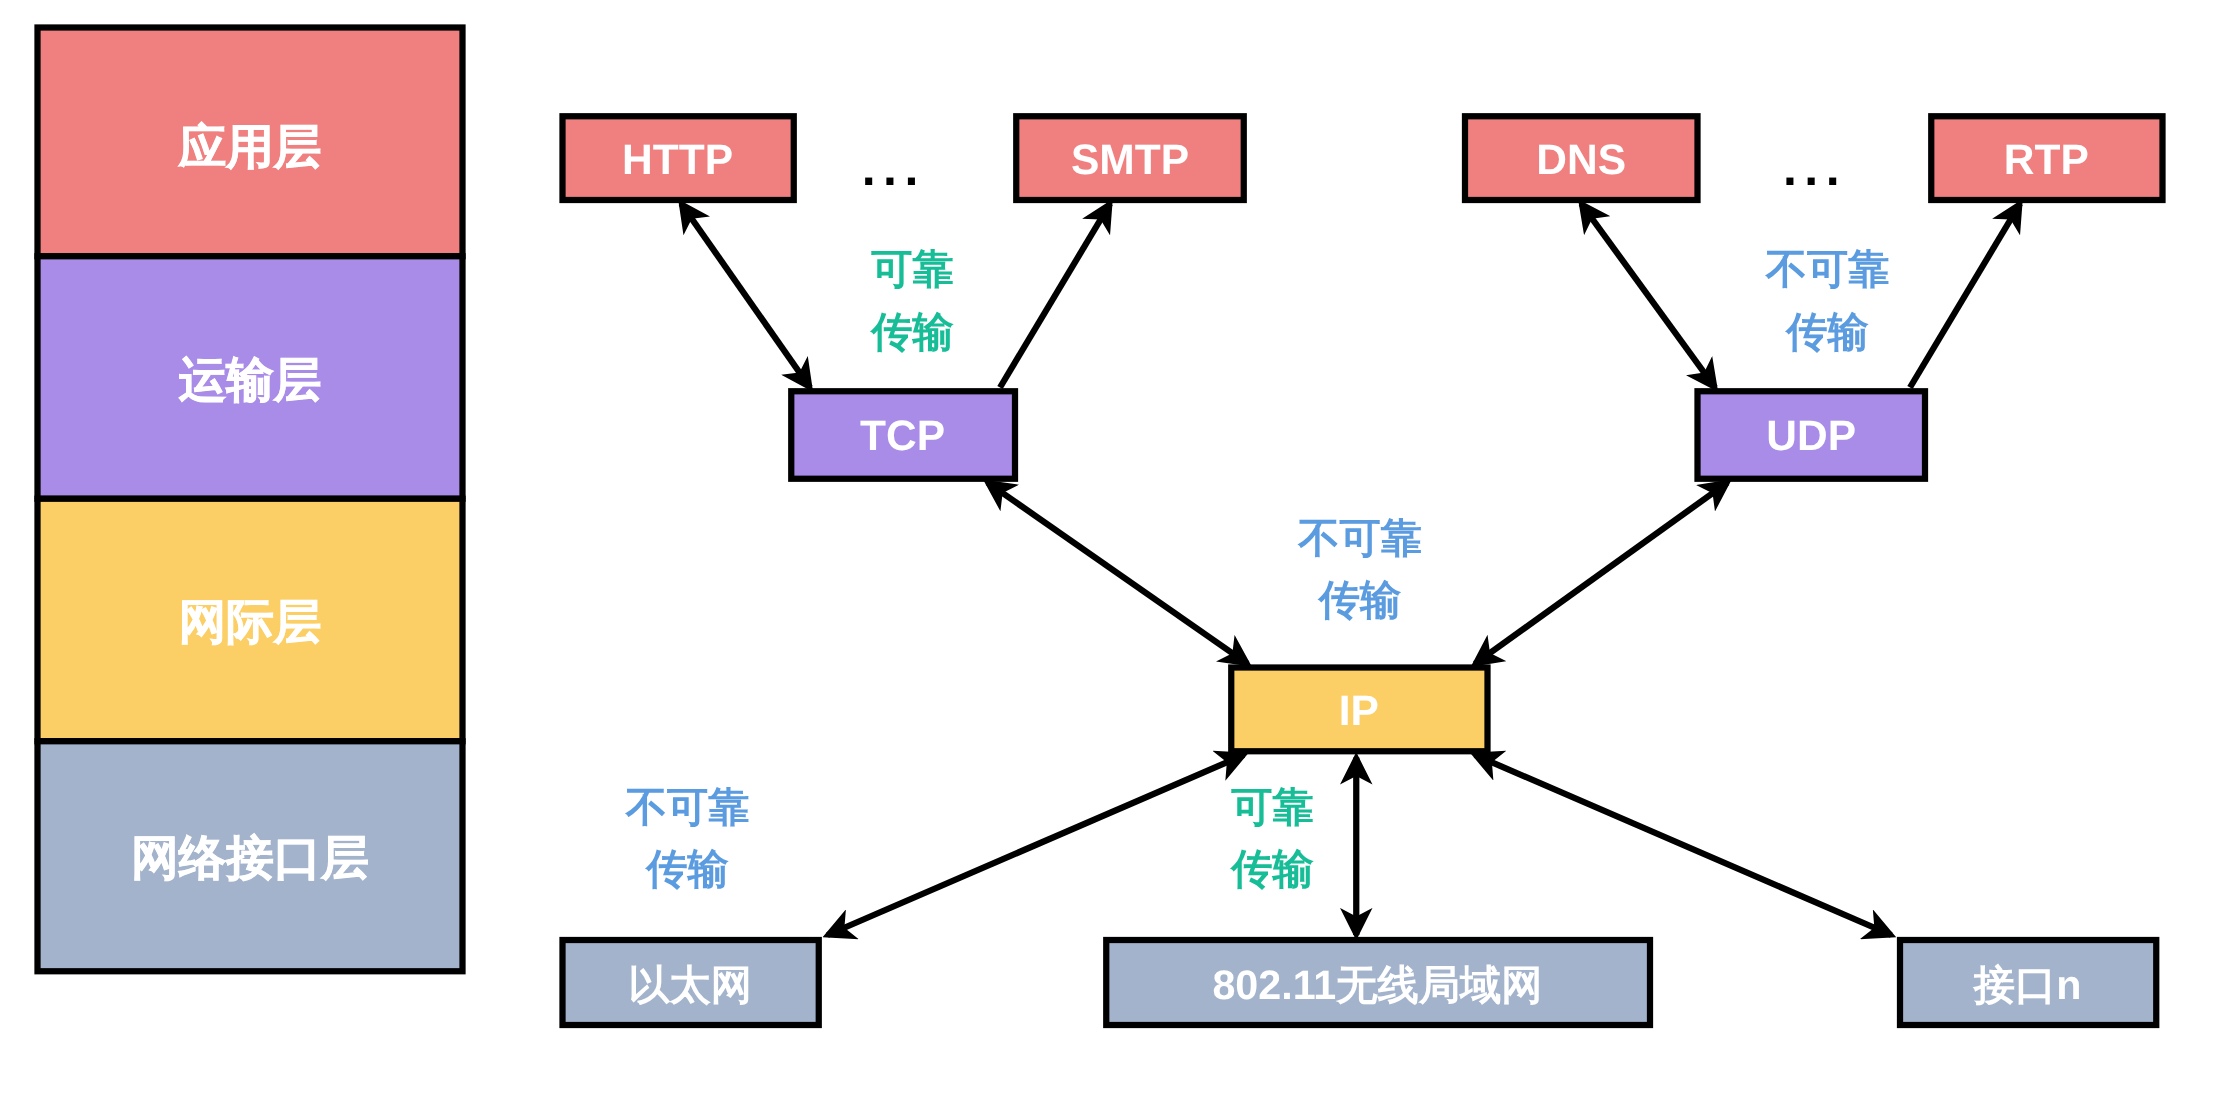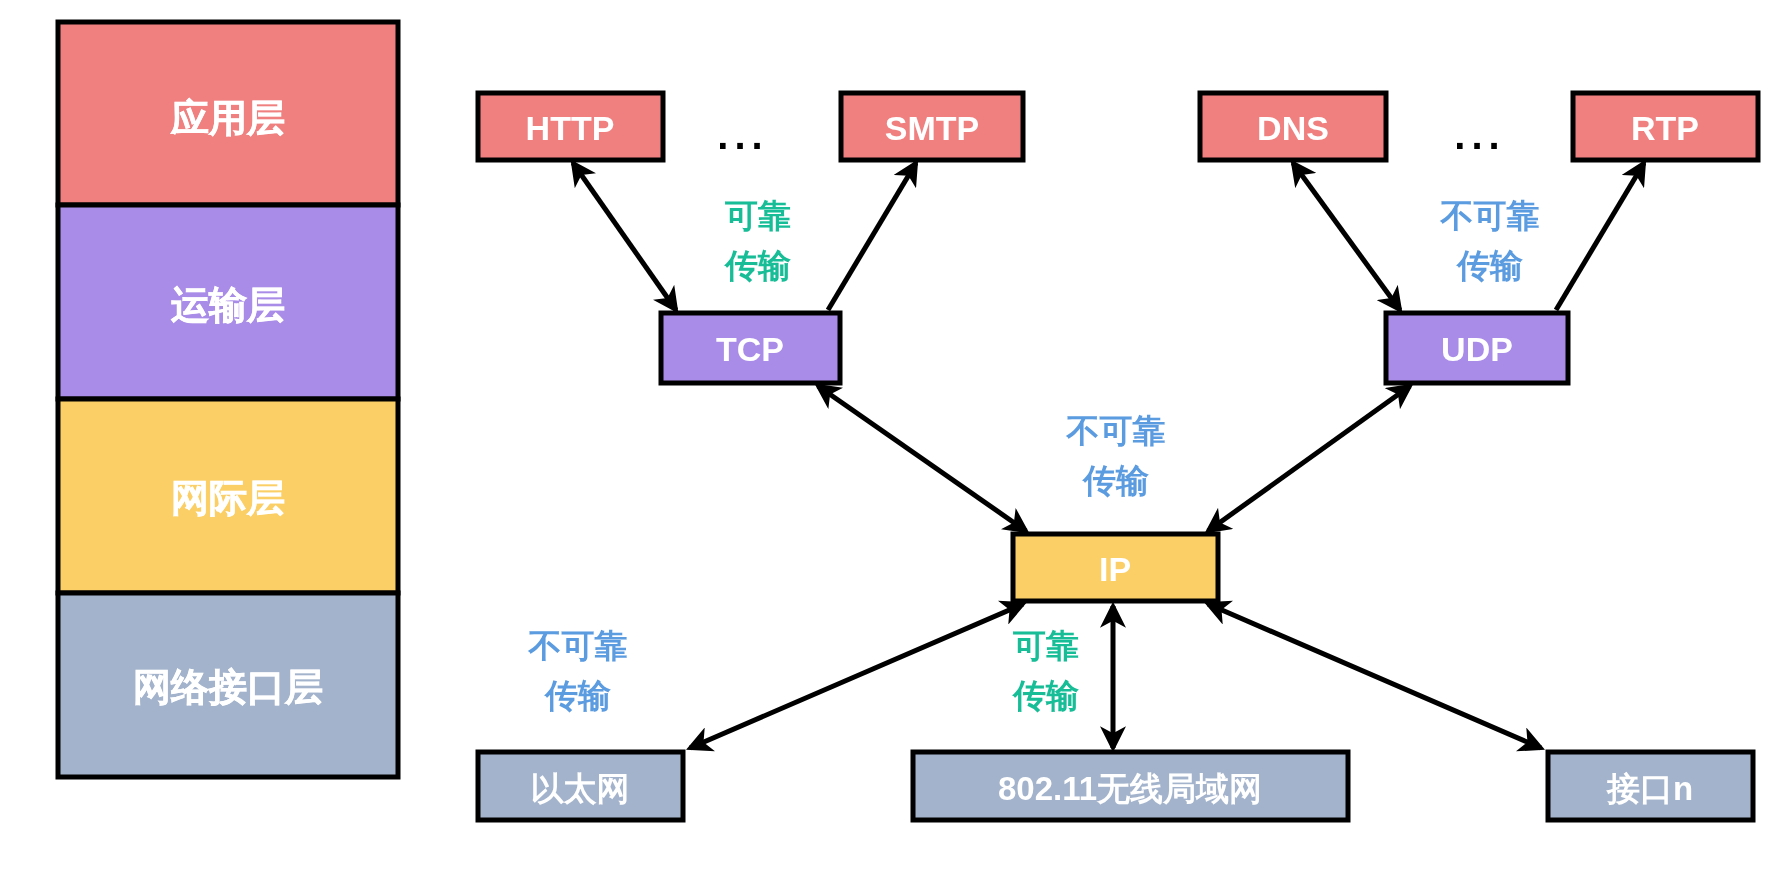--- a/index.html
+++ b/index.html
@@ -1,18 +1,18 @@
 <!DOCTYPE html>
 <html><head>
 <meta charset="utf-8">
 <style>
   html,body{margin:0;padding:0;background:#ffffff;}
   body{width:1770px;height:895px;overflow:hidden;
        font-family:"Liberation Sans","DejaVu Sans",sans-serif;}
-  #stage{position:relative;width:1679px;height:895px;margin-left:28px;}
+  #stage{position:relative;width:1679px;height:895px;}
   svg#diagram{position:absolute;left:0;top:0;width:1770px;height:895px;}
 
   .layer-label{
     font-weight:bold;fill:#ffffff;text-anchor:middle;
     dominant-baseline:central;font-size:38px;
     paint-order:stroke;stroke:#ffffff;stroke-width:0.6px;
   }
   .node-label{
     font-weight:bold;fill:#ffffff;text-anchor:middle;
     dominant-baseline:central;font-size:34px;

